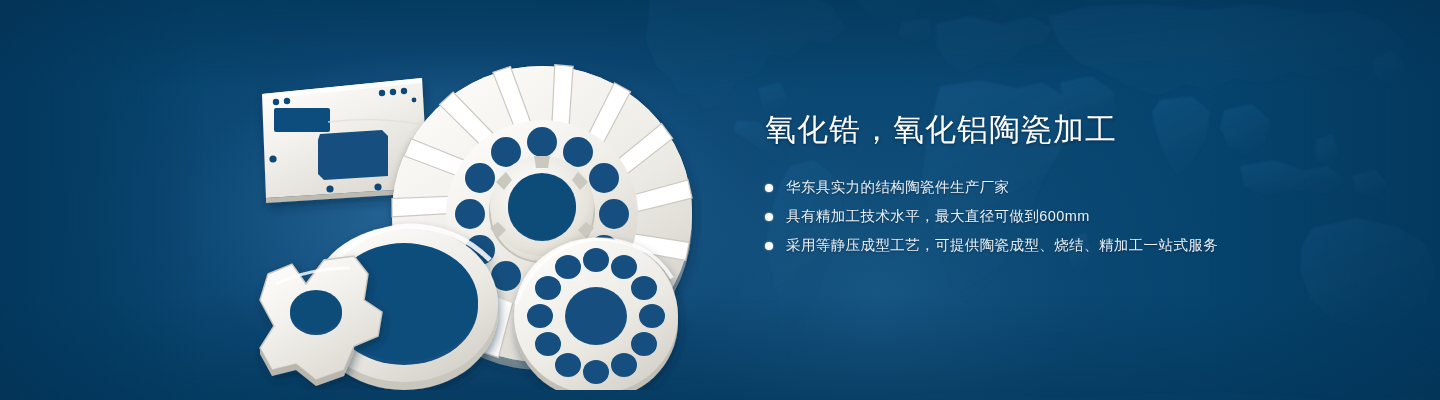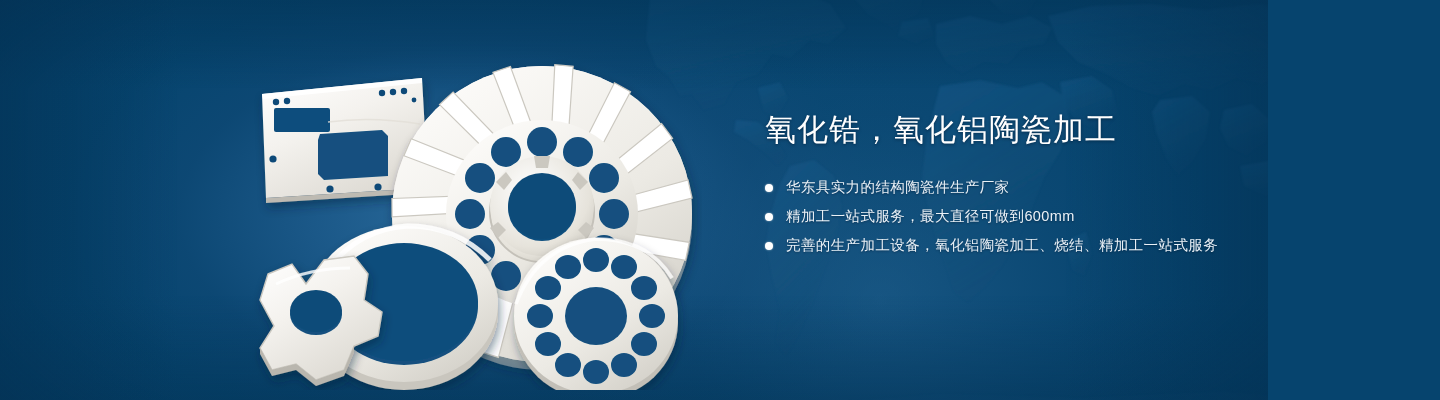--- a/index.html
+++ b/index.html
@@ -5,21 +5,21 @@
   * { margin:0; padding:0; box-sizing:border-box; }
   html,body { width:1440px; height:400px; overflow:hidden; }
   body {
     font-family:"Liberation Sans","DejaVu Sans",sans-serif;
     background:#06446e;
   }
 
   
   .banner{
     position:relative;
-    width:1268px; height:400px;
+    width:1440px; height:400px;
     overflow:hidden;
     background:#a16207;
   }
 
   
   .bg-base{
     position:absolute; inset:0;
     background:#06446e;
   }
   .bg-glow{
@@ -390,25 +390,25 @@
 
     <ul class="bullets">
 
       <li class="bullet">
         <span class="dot"></span>
         <span class="bullet-text">华东具实力的结构陶瓷件生产厂家</span>
       </li>
 
       <li class="bullet">
         <span class="dot"></span>
-        <span class="bullet-text">精加工一站式服务，最大直径可做到600mm</span>
+        <span class="bullet-text">具有精加工技术水平，最大直径可做到600mm</span>
       </li>
 
 
       <li class="bullet">
         <span class="dot"></span>
-        <span class="bullet-text">完善的生产加工设备，氧化铝陶瓷加工、烧结、精加工一站式服务</span>
+        <span class="bullet-text">采用等静压成型工艺，可提供陶瓷成型、烧结、精加工一站式服务</span>
       </li>
 
     </ul>
   </div>
 
 </div>
 
 </body></html>

